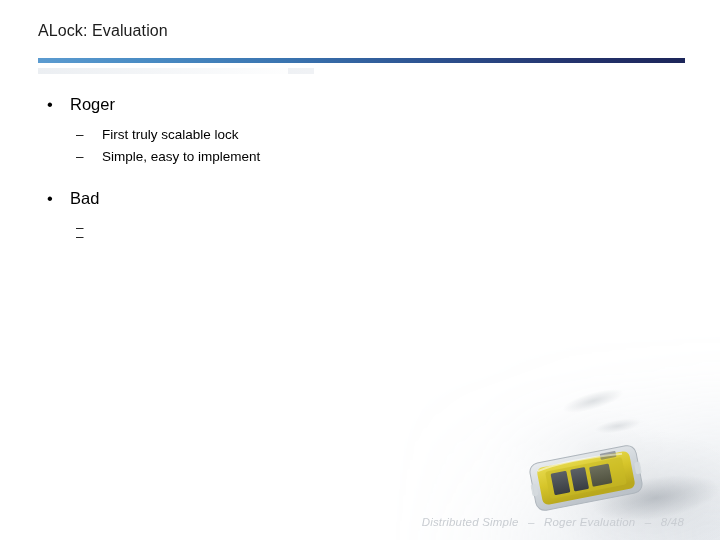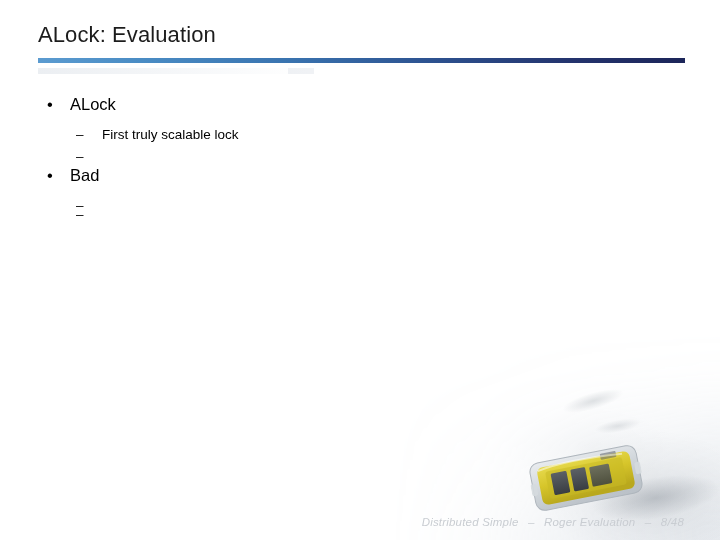--- a/index.html
+++ b/index.html
@@ -78,21 +78,21 @@
     width: 112px;
     height: 60px;
     transform: rotate(-11deg);
   }
 
   
   .title {
     position: absolute;
     left: 38px;
     top: 22px;
-    font-size: 22px;
+    font-size: 16px;
     color: #1c1c1c;
     letter-spacing: 0.1px;
     white-space: nowrap;
   }
   .title-rule {
     position: absolute;
     left: 38px;
     top: 58px;
     width: 647px;
     height: 5px;
@@ -226,32 +226,33 @@
 
   <div class="title">ALock: Evaluation</div>
   <div class="title-rule"></div>
   <div class="title-rule-echo"></div>
   <div class="title-rule-echo2"></div>
 
   <div class="body">
 
     <div class="lvl1">
       <span class="dot">•</span>
-      <span>ALock</span>
+      <span>Roger</span>
     </div>
 
     <div class="sub-gap"></div>
 
     <div class="lvl2">
       <span class="dash">–</span>
       <span>First truly scalable lock</span>
     </div>
 
     <div class="lvl2">
       <span class="dash">–</span>
+      <span>Simple, easy to implement</span>
     </div>
 
     <div class="group-gap"></div>
 
     <div class="lvl1">
       <span class="dot">•</span>
       <span>Bad</span>
     </div>
 
     <div class="sub-gap"></div>

